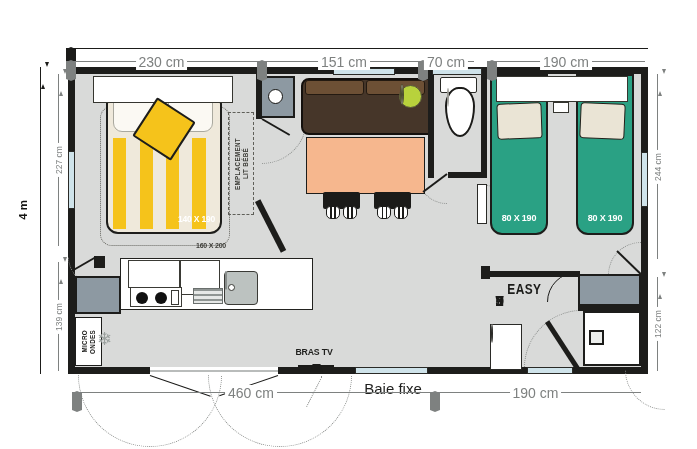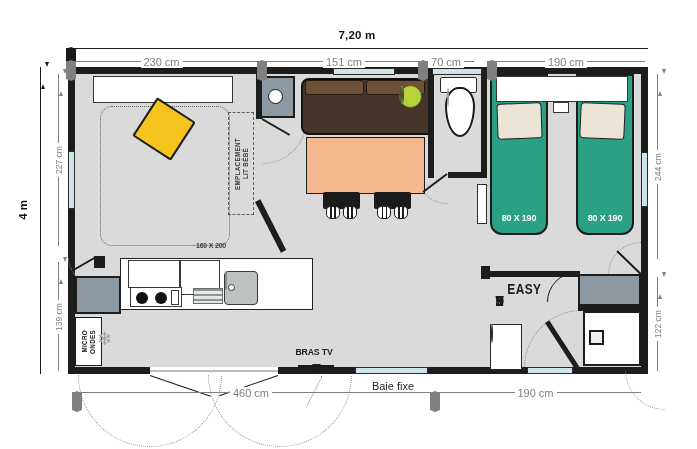--- a/index.html
+++ b/index.html
@@ -9,21 +9,21 @@
 
   
   .dim-h{height:0;border-top:1px solid currentColor;color:var(--dim_grey);}
   .dim-h.main{border-top-width:1.5px;color:#1b1b19;}
   .dim-h::before{content:'';left:0;top:-3px;border-top:2.5px solid transparent;border-bottom:2.5px solid transparent;border-right:5px solid currentColor;}
   .dim-h::after{content:'';right:0;top:-3px;border-top:2.5px solid transparent;border-bottom:2.5px solid transparent;border-left:5px solid currentColor;}
   .dim-v{width:0;border-left:1px solid currentColor;color:var(--dim_grey);}
   .dim-v.main{border-left-width:1.5px;color:#1b1b19;}
   .dim-v::before{content:'';top:0;left:-3px;border-left:2.5px solid transparent;border-right:2.5px solid transparent;border-bottom:5px solid currentColor;}
   .dim-v::after{content:'';bottom:0;left:-3px;border-left:2.5px solid transparent;border-right:2.5px solid transparent;border-top:5px solid currentColor;}
-  .dlabel{left:50%;top:50%;transform:translate(-50%,-50%);background:#fff;padding:0 3px;font-size:11px;white-space:nowrap;color:var(--dim_grey);}
+  .dlabel{left:50%;top:50%;transform:translate(-50%,-50%);background:#fff;padding:0 3px;font-size:14px;white-space:nowrap;color:var(--dim_grey);}
   .dlabel-v{left:50%;top:50%;transform:translate(-50%,-50%) rotate(180deg);writing-mode:vertical-rl;background:#fff;padding:3px 0;font-size:8.5px;white-space:nowrap;color:var(--dim_grey);}
   .dmain{font-size:11.5px;font-weight:bold;color:#141412;letter-spacing:.2px;}
   .dmain-v{writing-mode:vertical-rl;transform:rotate(180deg);font-size:11.5px;font-weight:bold;color:#141412;}
 
   
   .shell{left:68px;top:67px;width:580px;height:307px;border:7px solid var(--wall);background:var(--floor);}
   .wall{background:var(--wall);}
   .window{background:var(--window_blue);border:1px solid #2a2a27;}
 
   
@@ -88,38 +88,44 @@
   .stove-ctl{right:2px;top:2px;width:8px;height:15px;border:1px solid #3a3a35;}
   .stove-ctl::before{content:'';left:2.4px;top:3px;width:2.6px;height:2.6px;border-radius:50%;background:#555;box-shadow:0 5.5px 0 #555;}
   .drainboard{left:193px;top:288px;width:30px;height:16px;background:repeating-linear-gradient(180deg,#8f9593 0 2.4px,#e6e8e7 2.4px 4.8px);border:1px solid #6a6f6d;}
   .sink{left:224px;top:271px;width:34px;height:34px;background:#bcc2c0;border:1.6px solid #3a3a36;border-radius:4px;}
   .sink::after{content:'';inset:3.5px;background:#d7dad9;border:1px solid #888d8b;border-radius:3px;}
   .faucet{left:228px;top:284px;width:7px;height:7px;background:#fff;border:1.6px solid #3a3a36;border-radius:50%;z-index:3;}
   .microbox{left:75px;top:317px;width:27px;height:49px;background:#fff;border:1.8px solid var(--wall);display:flex;align-items:center;justify-content:center;gap:1px;}
   .microbox span{position:static;writing-mode:vertical-rl;transform:rotate(180deg);font-size:6.3px;font-weight:bold;color:#1f1f1d;letter-spacing:.3px;}
   .snowflake{left:97px;top:330px;font-size:18px;color:#9aa09d;line-height:18px;}
 
-  .small-label{font-size:11px;color:#1f1f1d;text-align:center;white-space:nowrap;}
+  .small-label{font-size:15px;color:#1f1f1d;text-align:center;white-space:nowrap;}
   .bold-label{font-weight:bold;letter-spacing:-.2px;}
 </style>
 </head>
 <body>
 
 <div class="plan">
 
   <div class="shell"></div>
 
   <div class="arc q-br" style="left:217px;top:74px;width:90px;height:90px;"></div>
   <div class="arc q-bl" style="left:68px;top:229px;width:56px;height:56px;"></div>
   <div class="arc q-bl" style="left:417px;top:144px;width:60px;height:60px;"></div>
   <div class="arc q-tr" style="left:439px;top:184px;width:80px;height:80px;"></div>
   <div class="arc q-tl" style="left:524px;top:310px;width:116px;height:116px;"></div>
   <div class="arc q-tl" style="left:608px;top:242px;width:66px;height:66px;"></div>
 
   <div class="dotzone" style="left:100px;top:106px;width:130px;height:140px;"></div>
+  <div class="bed-master">
+    <div class="bed-pillow" style="left:5px;top:2px;width:45px;height:36px;"></div>
+    <div class="bed-pillow" style="left:60px;top:2px;width:45px;height:36px;"></div>
+    <div class="bed-stripes"></div>
+    <div class="bed-label" style="right:5px;bottom:8px;">140 X 190</div>
+  </div>
   <div class="white-box" style="left:93px;top:76px;width:140px;height:27px;"></div>
   <div class="duvet"></div>
   <div class="small-label bold-label" style="left:176px;top:242px;width:70px;font-size:7px;color:#3c3c37;">160 X 200</div>
   <div class="dashzone" style="left:228px;top:112px;width:26px;height:103px;">
     <span class="vtext">EMPLACEMENT</span>
     <span class="vtext">LIT BÉBÉ</span>
   </div>
 
   <div class="grey-box" style="left:258px;top:76px;width:37px;height:42px;">
     <div class="crosshair"></div>
@@ -214,21 +220,20 @@
   <div class="arc h-b" style="left:208px;top:303px;width:144px;height:144px;"></div>
   <div class="arc q-bl" style="left:625px;top:330px;width:80px;height:80px;"></div>
 
   <div class="small-label bold-label" style="left:286px;top:346px;width:56px;font-size:9.5px;transform:scaleX(.92);">BRAS TV</div>
   <div style="left:298px;top:365px;width:36px;height:2px;background:#1b1b19;"></div>
   <div style="left:310px;top:364px;width:13px;height:8px;background:#1b1b19;clip-path:polygon(20% 0,80% 0,100% 100%,0 100%);"></div>
   <div class="leaf-dot" style="left:322px;top:376px;width:34px;transform:rotate(117deg);"></div>
 
   <div class="small-label" style="left:362px;top:380px;width:62px;">Baie fixe</div>
 
-  <div class="dmain" style="left:66px;top:29px;width:582px;text-align:center;">7,20 m</div>
   <div class="dim-h main" style="left:66px;top:48px;width:582px;"></div>
   <div class="dim-h" style="left:66px;top:61px;width:191px;">
       <span class="dlabel">230 cm</span>
     </div>
   <div class="dim-h" style="left:257px;top:61px;width:174px;">
       <span class="dlabel">151 cm</span>
     </div>
   <div class="dim-h" style="left:418px;top:61px;width:56px;">
       <span class="dlabel">70 cm</span>
     </div>

